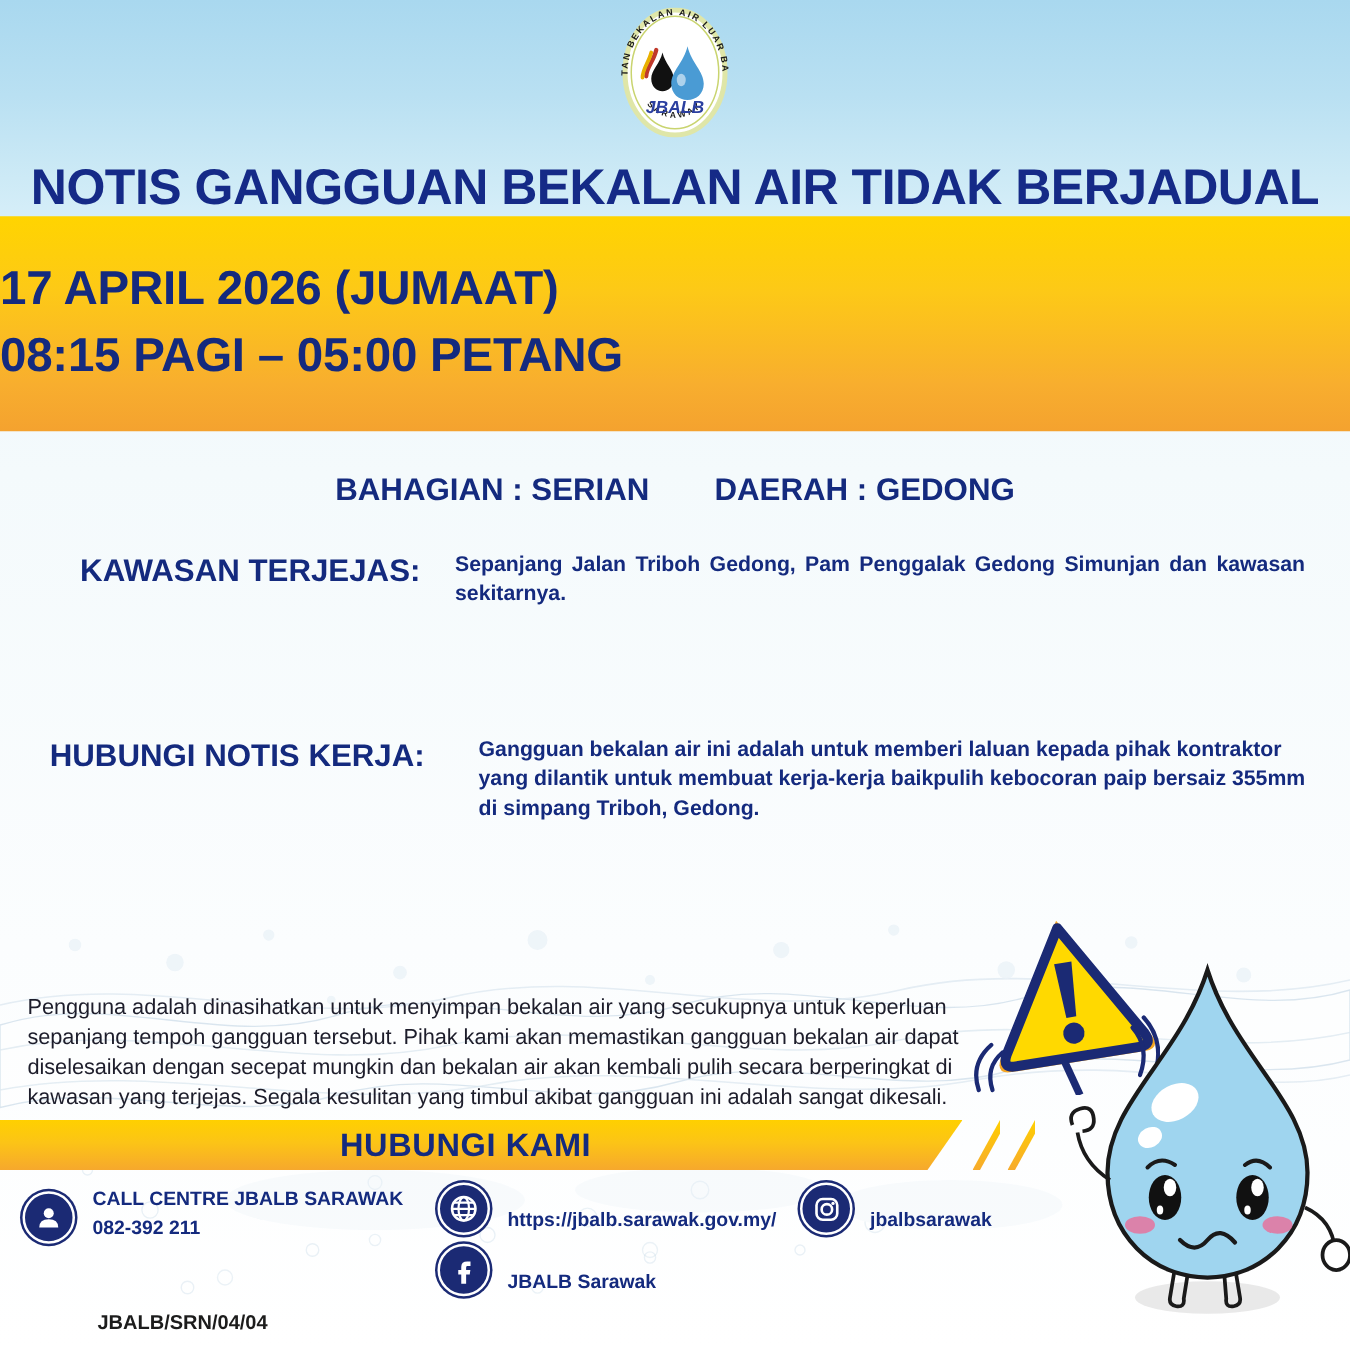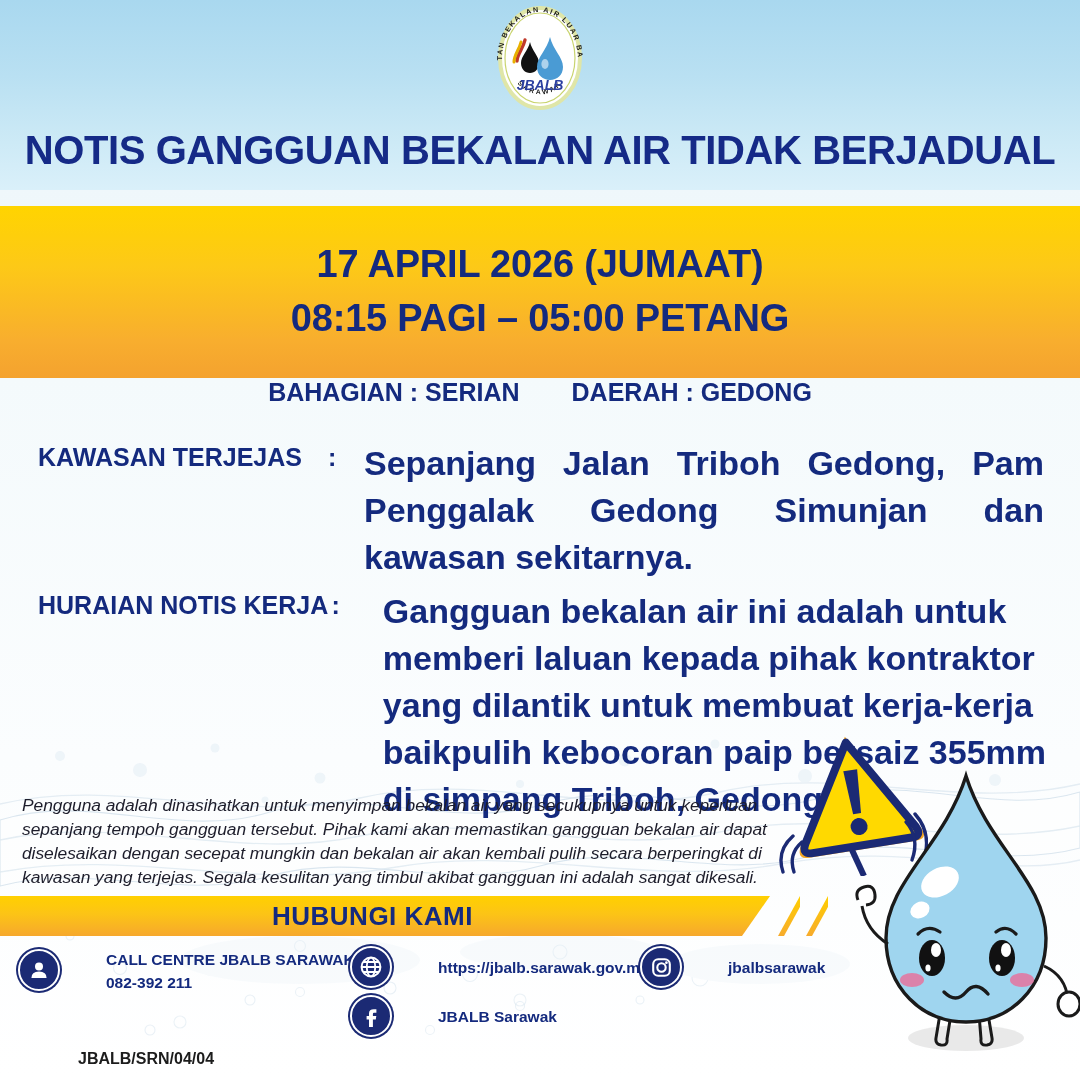--- a/index.html
+++ b/index.html
@@ -31,23 +31,23 @@
   .main-title {
     position:absolute; left:0; top:128px; width:1080px;
     text-align:center;
     font-size:40px; font-weight:bold; letter-spacing:-0.4px;
     color:#152a87;
     font-family:"Liberation Sans", sans-serif;
   }
 
   
   .date-band {
-    position:absolute; left:0; top:206px; width:1080px; height:172px;
+    position:absolute; left:0; top:173px; width:1080px; height:172px;
     background:linear-gradient(180deg,#ffd400 0%,#fdc917 35%,#f8ae2e 78%,#f4a22f 100%);
-    display:flex; flex-direction:column; align-items:center; justify-content:center;
+    display:flex; flex-direction:column; justify-content:center;
   }
   .date-line {
     color:#142a7e; font-weight:bold; font-size:38px; line-height:1.42;
     letter-spacing:-0.2px;
   }
 
   
   .splash { position:absolute; left:0; top:700px; width:1080px; height:380px; opacity:.55; }
   .splash2 { position:absolute; left:0; top:930px; width:1080px; height:150px; opacity:.35; }
 
@@ -55,42 +55,43 @@
   .loc-row {
     position:absolute; left:0; top:378px; width:1080px;
     display:flex; justify-content:center; gap:52px;
     font-size:25px; font-weight:bold; color:#142a7e;
   }
 
   .field { position:absolute; display:flex; align-items:flex-start; }
   .field .lbl {
     font-size:25px; font-weight:bold; color:#142a7e; white-space:nowrap;
     line-height:1.38;
+    text-align:right;
   }
   .field .colon {
     font-size:25px; font-weight:bold; color:#142a7e; line-height:1.38;
   }
   .field .val {
-    font-size:34px; font-weight:bold; color:#142a7e; line-height:1.38;
+    font-size:17px; font-weight:bold; color:#142a7e; line-height:1.38;
   }
 
   #field-area { left:38px; top:440px; width:1010px; }
   #field-area .lbl { width:290px; }
   #field-area .colon { width:36px; }
   #field-area .val { width:680px; text-align:justify; }
 
   #field-desc { left:38px; top:588px; width:1010px; }
   #field-desc .lbl { width:300px; }
   #field-desc .colon { width:28px; }
   #field-desc .val { width:680px;margin-left:24px; }
 
   
   .advisory {
     position:absolute; left:22px; top:793px; width:760px;
-    font-size:17.4px; font-style:italic; color:#1d1d2b;
+    font-size:17.4px; color:#1d1d2b;
     line-height:1.38; letter-spacing:-0.05px;
   }
 
   
   .contact-band {
     position:absolute; left:0; top:896px; width:1080px; height:40px;
   }
   .cb-main {
     position:absolute; left:0; top:0; width:770px; height:40px;
     background:linear-gradient(180deg,#ffd000 0%,#fcc416 45%,#f6a82d 100%);
@@ -102,21 +103,21 @@
     font-size:26px; font-weight:bold; color:#142a7e; letter-spacing:.5px;
   }
   .cb-stripe {
     position:absolute; top:0; height:40px;
     background:linear-gradient(180deg,#ffcf00 0%,#f7ab2c 100%);
   }
   .cb-s1 { left:778px; width:22px; clip-path:polygon(28px 0,22px 0,0 40px,6px 40px); }
   .cb-s2 { left:806px; width:22px; clip-path:polygon(28px 0,22px 0,0 40px,6px 40px); }
 
   
-  .c-item { position:absolute; display:flex; align-items:center;gap:32px; }
+  .c-item { position:absolute; display:flex; align-items:flex-end; }
   .c-icon {
     width:42px; height:42px; flex:0 0 42px;
     border-radius:50%; background:#1b2a74;
     border:2.5px solid #ffffff;
     box-shadow:0 0 0 2px #1b2a74;
     display:flex; align-items:center; justify-content:center;
     margin-right:14px;
   }
   .c-icon svg { display:block; }
   .c-text { font-size:15.5px; font-weight:bold; color:#142a7e; line-height:1.5; padding-top:2px; }
@@ -240,21 +241,21 @@
     <div>DAERAH : GEDONG</div>
   </div>
 
   <div class="field" id="field-area">
     <div class="lbl">KAWASAN TERJEJAS</div>
     <div class="colon">:</div>
     <div class="val">Sepanjang Jalan Triboh Gedong, Pam Penggalak Gedong Simunjan dan kawasan sekitarnya.</div>
   </div>
 
   <div class="field" id="field-desc">
-    <div class="lbl">HURAIAN NOTIS KERJA</div>
+    <div class="lbl">HUBUNGI NOTIS KERJA</div>
     <div class="colon">:</div>
     <div class="val">Gangguan bekalan air ini adalah untuk memberi laluan kepada pihak kontraktor yang dilantik untuk membuat kerja-kerja baikpulih kebocoran paip bersaiz 355mm di simpang Triboh, Gedong.</div>
   </div>
 
   <div class="advisory">Pengguna adalah dinasihatkan untuk menyimpan bekalan air yang secukupnya untuk keperluan sepanjang tempoh gangguan tersebut. Pihak kami akan memastikan gangguan bekalan air dapat diselesaikan dengan secepat mungkin dan bekalan air akan kembali pulih secara berperingkat di kawasan yang terjejas. Segala kesulitan yang timbul akibat gangguan ini adalah sangat dikesali.</div>
 
   <svg class="warnsign" viewBox="0 0 150 150">
     <g transform="rotate(-9 75 62)">
       <path d="M75 10 L136 112 Q142 124 129 124 L21 124 Q8 124 14 112 Z" fill="#f5a623"></path>
       <path d="M75 16 L131 110 Q136 120 125 120 L25 120 Q14 120 19 110 Z" fill="#ffd900" stroke="#1b2a74" stroke-width="8" stroke-linejoin="round"></path>

